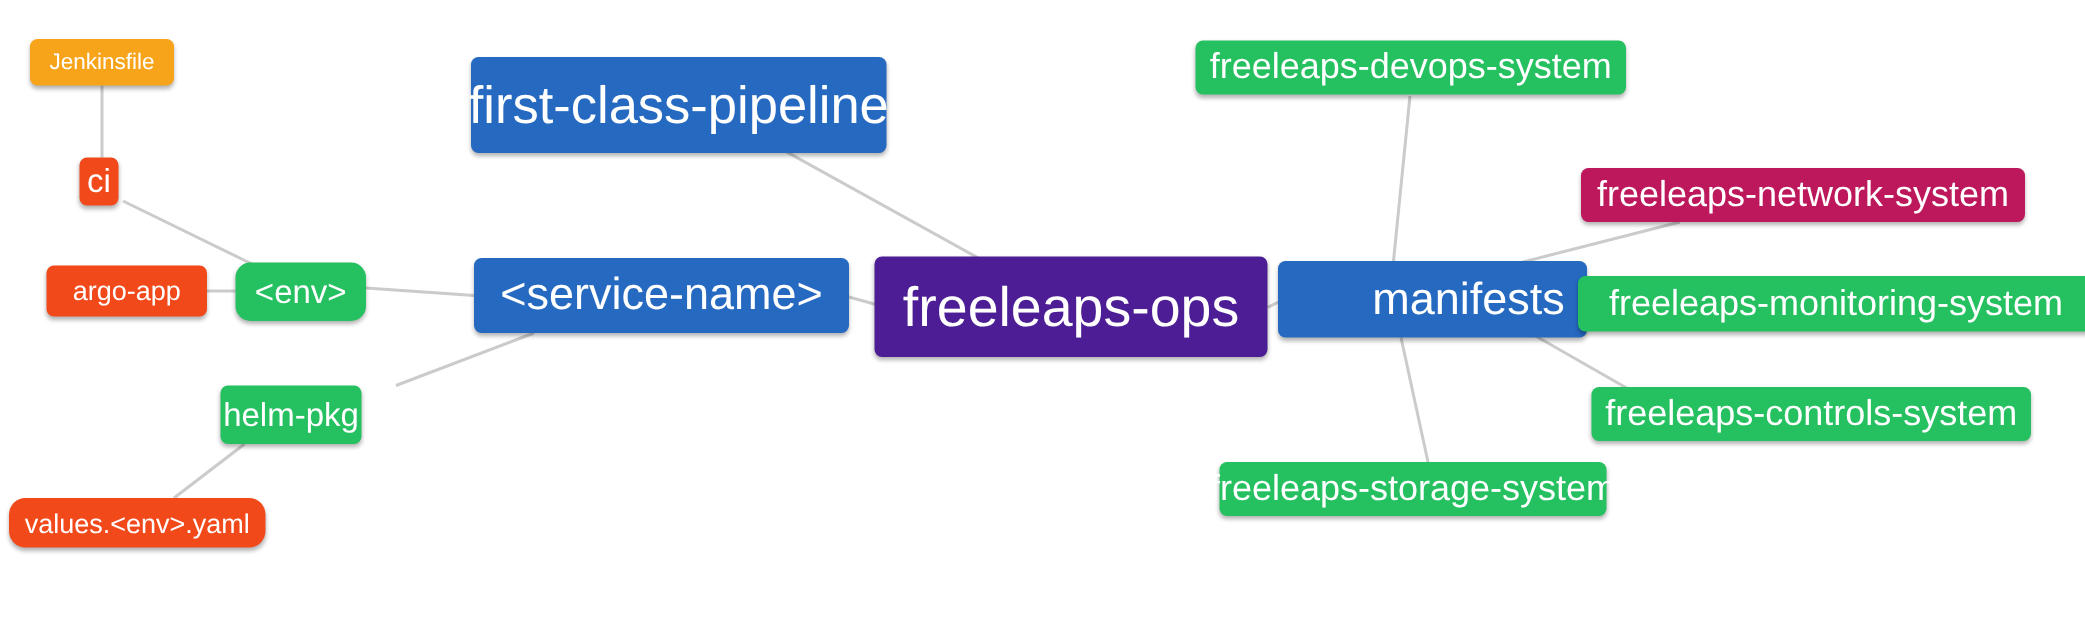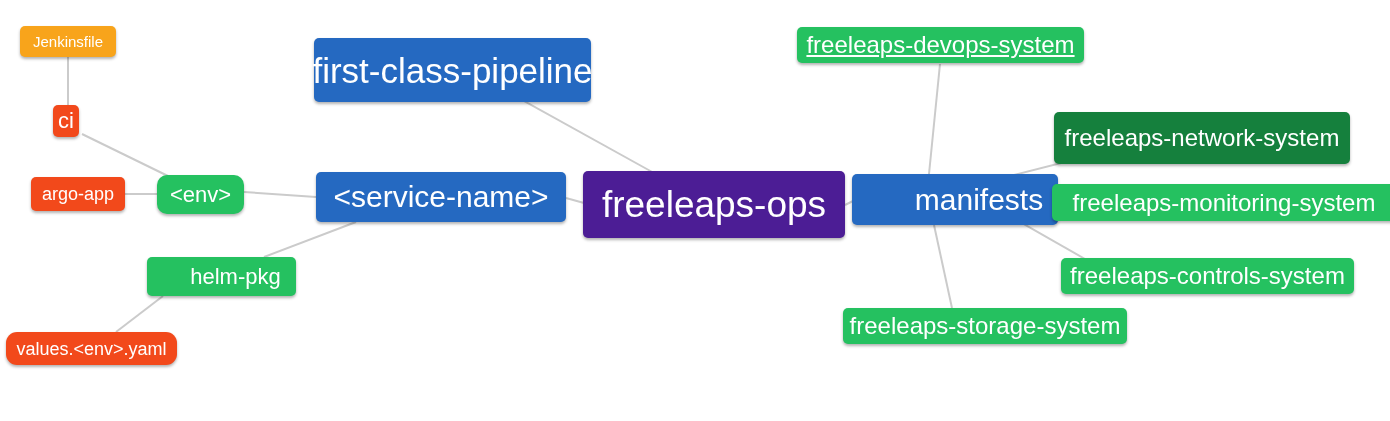--- a/index.html
+++ b/index.html
@@ -54,27 +54,27 @@
       <line x1="845" y1="205" x2="853" y2="201" stroke="#CBCBCB" stroke-width="2"></line>
       <line x1="940" y1="64" x2="929" y2="174" stroke="#CBCBCB" stroke-width="2"></line>
       <line x1="1010" y1="176" x2="1120" y2="148" stroke="#CBCBCB" stroke-width="2"></line>
       <line x1="1010" y1="202" x2="1052" y2="203" stroke="#CBCBCB" stroke-width="2"></line>
       <line x1="1008" y1="215" x2="1085" y2="259" stroke="#CBCBCB" stroke-width="2"></line>
       <line x1="934" y1="225" x2="952" y2="308" stroke="#CBCBCB" stroke-width="2"></line>
     </svg>
   <div id="node-layer">
       <div class="node" style="left: 20px; top: 26px; width: 96px; height: 31px; font-size: 15px; background: rgb(248, 164, 27); color: rgb(255, 255, 255);">Jenkinsfile</div>
       <div class="node" style="left: 53px; top: 105px; width: 26px; height: 32px; font-size: 22px; background: rgb(242, 73, 27); color: rgb(255, 255, 255);">ci</div>
-      <div class="node" style="left: 31px; top: 177px; width: 94px; height: 34px; font-size: 18px; background: rgb(242, 73, 27); color: rgb(255, 255, 255);">argo-app</div>
+      <div class="node" style="left: 31px; top: 177px; width: 107px; height: 34px; font-size: 18px; background: rgb(242, 73, 27); color: rgb(255, 255, 255);">argo-app</div>
       <div class="node" style="left: 157px; top: 175px; width: 87px; height: 39px; font-size: 22px; background: rgb(37, 193, 96); color: rgb(255, 255, 255); border-radius: 10px;">&lt;env&gt;</div>
-      <div class="node" style="left: 147px; top: 257px; width: 121px; height: 39px; font-size: 22px; background: rgb(37, 193, 96); color: rgb(255, 255, 255); padding-left: 28px;">helm-pkg</div>
+      <div class="node" style="left: 147px; top: 257px; width: 94px; height: 39px; font-size: 22px; background: rgb(37, 193, 96); color: rgb(255, 255, 255);">helm-pkg</div>
       <div class="node" style="left: 6px; top: 332px; width: 171px; height: 33px; font-size: 18px; background: rgb(242, 73, 27); color: rgb(255, 255, 255); border-radius: 11px;">values.&lt;env&gt;.yaml</div>
       <div class="node" style="left: 314px; top: 38px; width: 277px; height: 64px; font-size: 35px; background: rgb(37, 105, 193); color: rgb(255, 255, 255);">first-class-pipeline</div>
       <div class="node" style="left: 316px; top: 172px; width: 250px; height: 50px; font-size: 30px; background: rgb(37, 105, 193); color: rgb(255, 255, 255);">&lt;service-name&gt;</div>
       <div class="node" style="left: 583px; top: 171px; width: 262px; height: 67px; font-size: 37px; background: #4c1d95; color: rgb(255, 255, 255);">freeleaps-ops</div>
       <div class="node" style="left: 852px; top: 174px; width: 158px; height: 51px; font-size: 30px; background: rgb(37, 105, 193); color: rgb(255, 255, 255); padding-left: 48px;">manifests</div>
-      <div class="node" style="left: 797px; top: 27px; width: 287px; height: 36px; font-size: 24px; background: rgb(37, 193, 96); color: rgb(255, 255, 255); text-decoration: underline;">freeleaps-devops-system</div>
-      <div class="node" style="left: 1054px; top: 112px; width: 296px; height: 52px; font-size: 24px; background: #15803d; color: rgb(255, 255, 255);">freeleaps-network-system</div>
+      <div class="node" style="left: 797px; top: 27px; width: 287px; height: 36px; font-size: 24px; background: rgb(37, 193, 96); color: rgb(255, 255, 255);">freeleaps-devops-system</div>
+      <div class="node" style="left: 1054px; top: 112px; width: 296px; height: 36px; font-size: 24px; background: #be185d; color: rgb(255, 255, 255);">freeleaps-network-system</div>
       <div class="node" style="left: 1052px; top: 184px; width: 344px; height: 37px; font-size: 24px; background: rgb(37, 193, 96); color: rgb(255, 255, 255);">freeleaps-monitoring-system</div>
       <div class="node" style="left: 1061px; top: 258px; width: 293px; height: 36px; font-size: 24px; background: rgb(37, 193, 96); color: rgb(255, 255, 255);">freeleaps-controls-system</div>
-      <div class="node" style="left: 843px; top: 308px; width: 284px; height: 36px; font-size: 24px; background: rgb(37, 193, 96); color: rgb(255, 255, 255); text-align: center;">freeleaps-storage-system</div>
+      <div class="node" style="left: 813px; top: 308px; width: 258px; height: 36px; font-size: 24px; background: rgb(37, 193, 96); color: rgb(255, 255, 255); text-align: center;">freeleaps-storage-system</div>
     </div>
 </div>
 
 </body></html>

